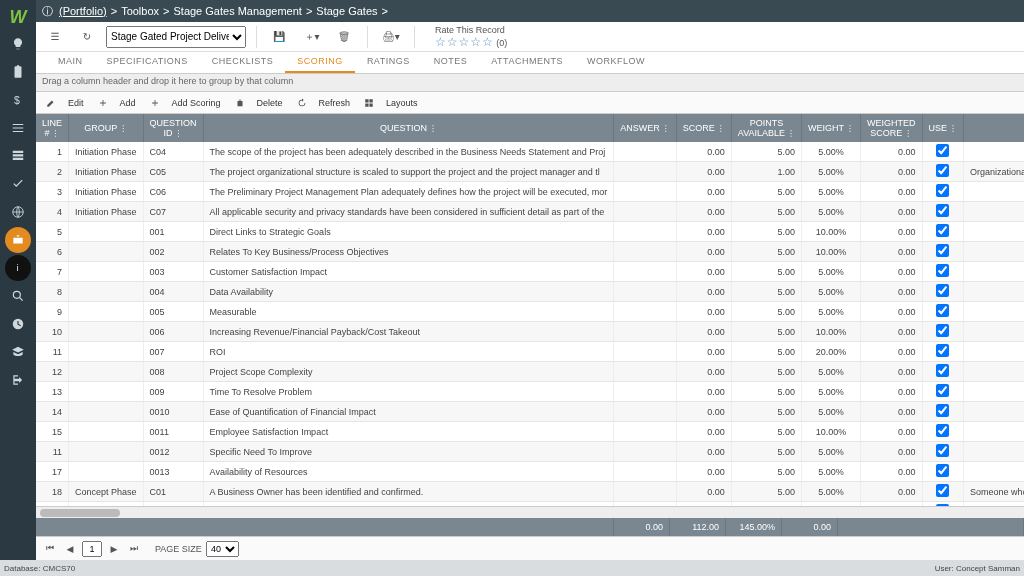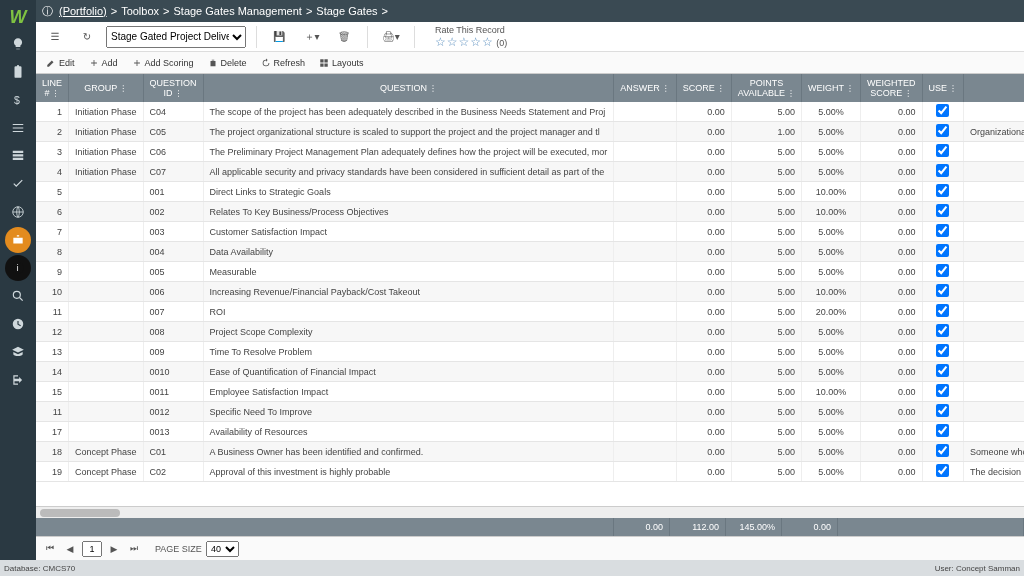--- a/index.html
+++ b/index.html
@@ -104,21 +104,21 @@
 .group-panel {
   height: 18px; background:#eee; border-bottom:1px solid #ccc;
   padding:2px 6px; font-size:9px; color:#666;
 }
 
 
 .grid-toolbar {
   height: 22px; border-bottom:1px solid #ccc; display:flex; align-items:center;
   gap:2px; padding:0 4px; background:#fafafa;
 }
-.gbtn { display:flex; align-items:center; gap:3px; padding:2px 6px; font-size:9px; color:#333; cursor:pointer;}
+.gbtn { display:flex; align-items:center; gap:12px; padding:2px 6px; font-size:9px; color:#333; cursor:pointer;}
 .gbtn svg{width:10px;height:10px;fill:#555;}
 
 
 .grid-wrap { flex:1; overflow:auto; position:relative; }
 table.grid { border-collapse:collapse; width:1060px; font-size:9px; }
 table.grid th {
   background:#7a8790; color:#fff; font-weight:normal; padding:4px 6px;
   border-right:1px solid #6a7780; font-size:9px; position:sticky; top:0;
   text-align:center;
 }
@@ -255,21 +255,32 @@
     <div class="tbtn">🗑</div>
     <div class="vdiv"></div>
     <div class="tbtn">🖨▾</div>
     <div class="vdiv"></div>
     <div class="rate-block">
       <span>Rate This Record</span>
       <span><span class="stars">☆☆☆☆☆</span> <span>(0)</span></span>
     </div>
   </div>
 
-
+  <div class="tabrow" id="tabrow">
+      <div class="tab">MAIN</div>
+      <div class="tab">SPECIFICATIONS</div>
+      <div class="tab">CHECKLISTS</div>
+      <div class="tab active">SCORING</div>
+      <div class="tab">RATINGS</div>
+      <div class="tab">NOTES</div>
+      <div class="tab">ATTACHMENTS</div>
+      <div class="tab">WORKFLOW</div>
+    </div>
+
+  <div class="group-panel">Drag a column header and drop it here to group by that column</div>
 
   <div class="grid-toolbar">
     <div class="gbtn">
         <svg viewBox="0 0 24 24">
           <path d="M3 17l11-11 4 4L7 21H3z"></path>
         </svg>
         <span>Edit</span>
       </div>
     <div class="gbtn">
         <svg viewBox="0 0 24 24">

